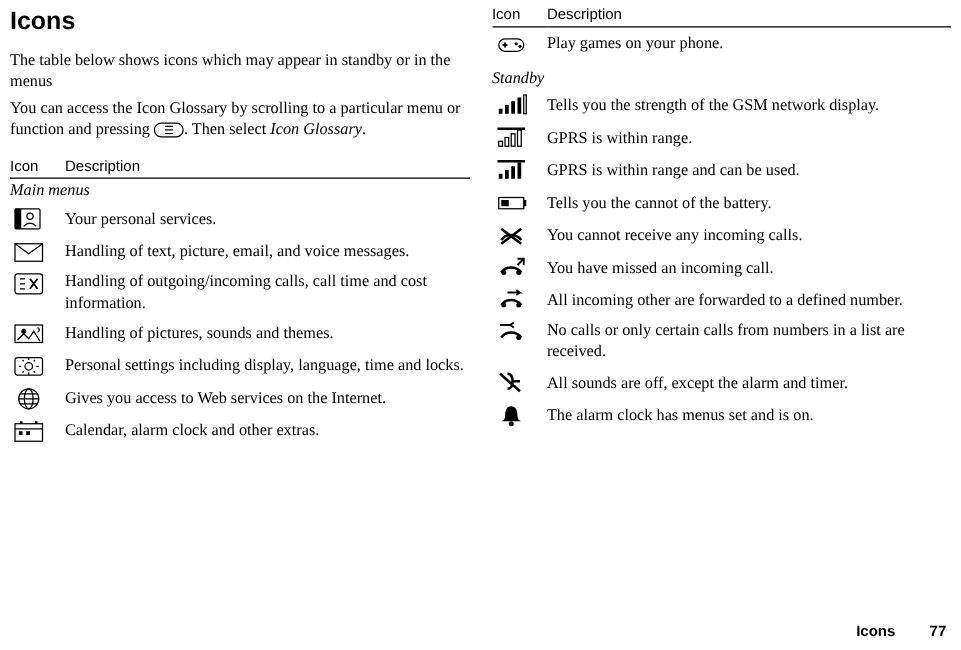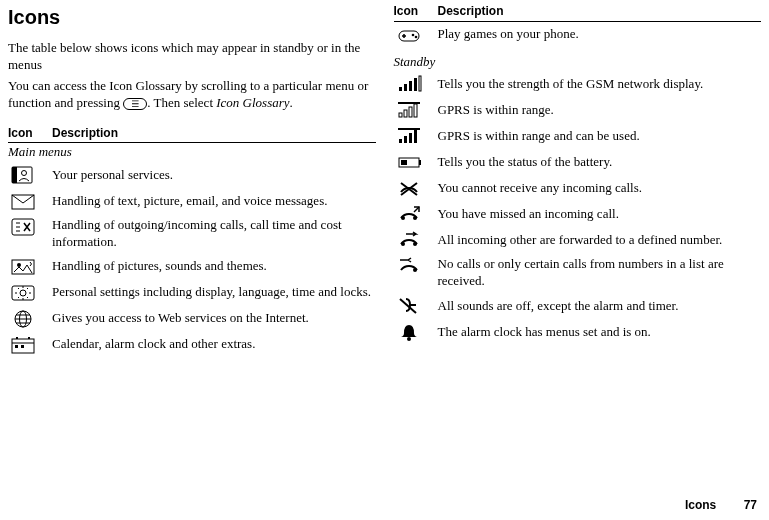--- a/index.html
+++ b/index.html
@@ -44,21 +44,21 @@
     font-family: Arial, sans-serif;
   }
   table.icon-table {
     width: 100%;
     border-collapse: collapse;
     margin-top: 14px;
   }
   table.icon-table th {
     font-family: Arial, Helvetica, sans-serif;
     font-size: 12px;
-    font-weight: bold;
+    font-weight: normal;
     text-align: left;
     border-bottom: 1.2px solid #000;
     padding-bottom: 1px;
   }
   table.icon-table th.icon-h { width: 44px; }
   .section-label {
     font-style: italic;
     padding: 1px 0;
     font-size: 13px;
   }
@@ -360,21 +360,21 @@
             <td class="desc-cell">GPRS is within range and can be used.</td>
           </tr>
         <tr>
             <td class="icon-cell">
               <div class="icon-box">
                 <svg width="28" height="20">
                   <use href="#ic-battery"></use>
                 </svg>
               </div>
             </td>
-            <td class="desc-cell">Tells you the status of the battery.</td>
+            <td class="desc-cell">Tells you the cannot of the battery.</td>
           </tr>
         <tr>
             <td class="icon-cell">
               <div class="icon-box">
                 <svg width="28" height="20">
                   <use href="#ic-no-calls"></use>
                 </svg>
               </div>
             </td>
             <td class="desc-cell">You cannot receive any incoming calls.</td>

